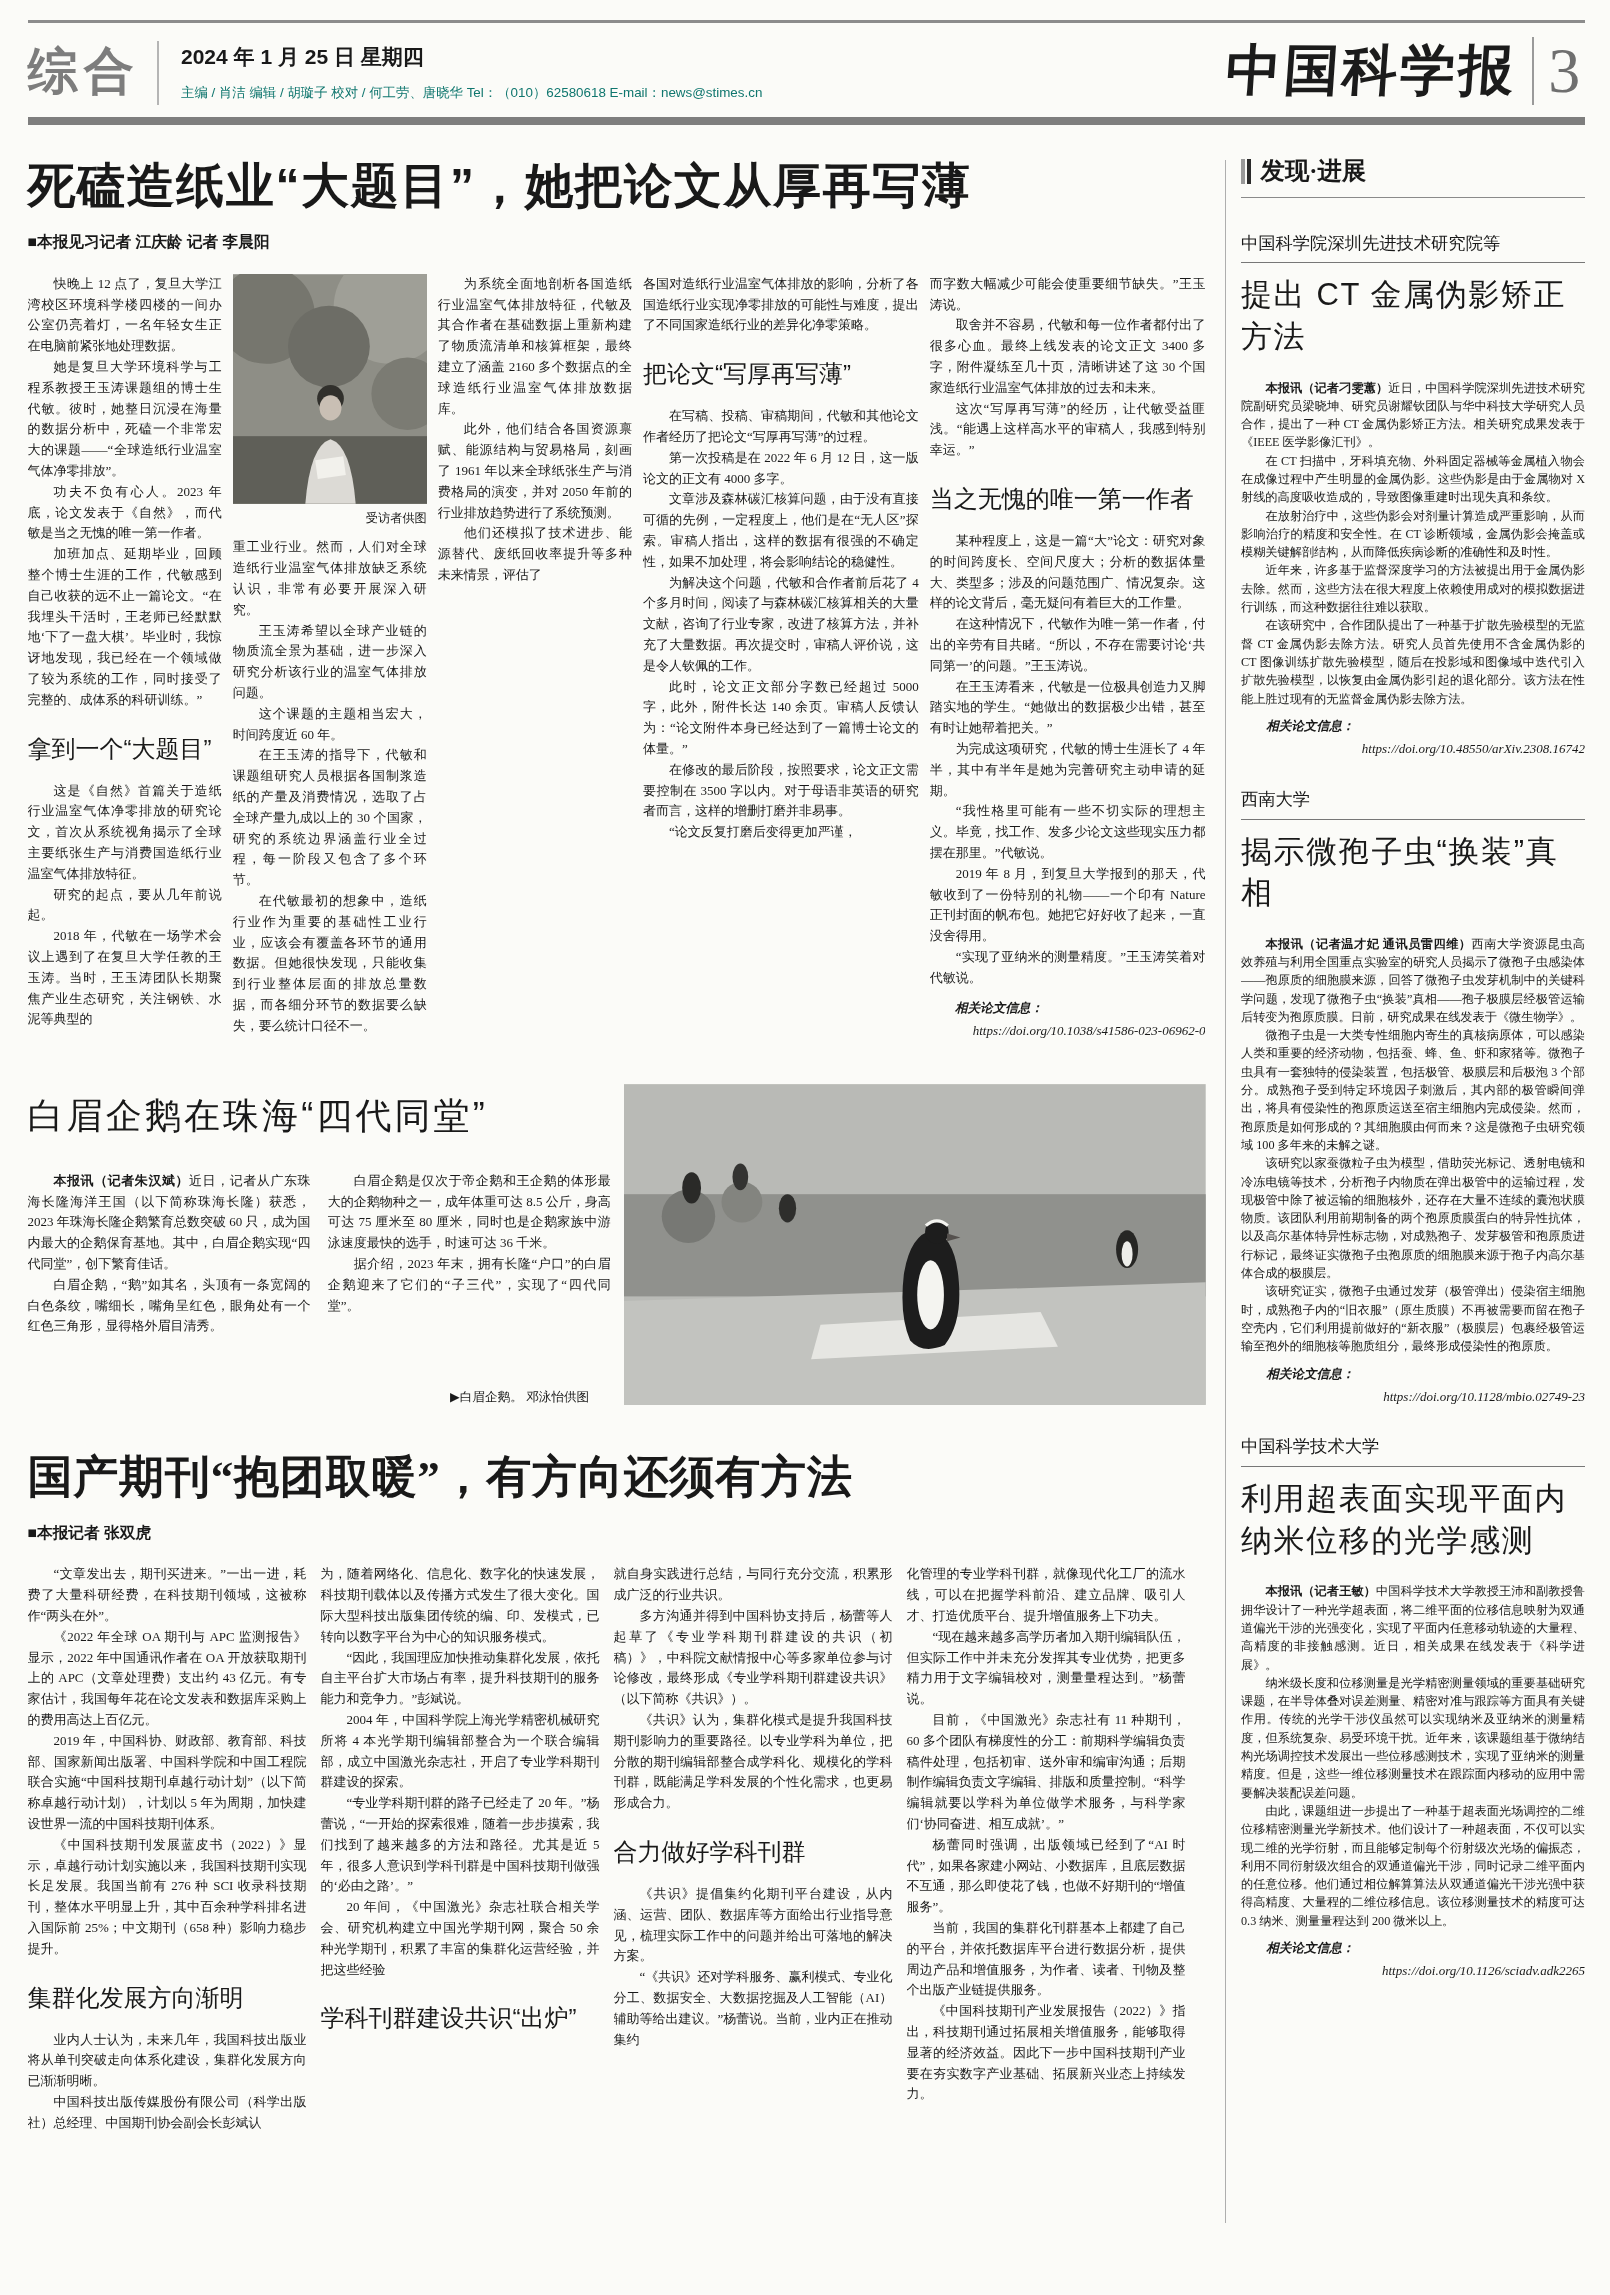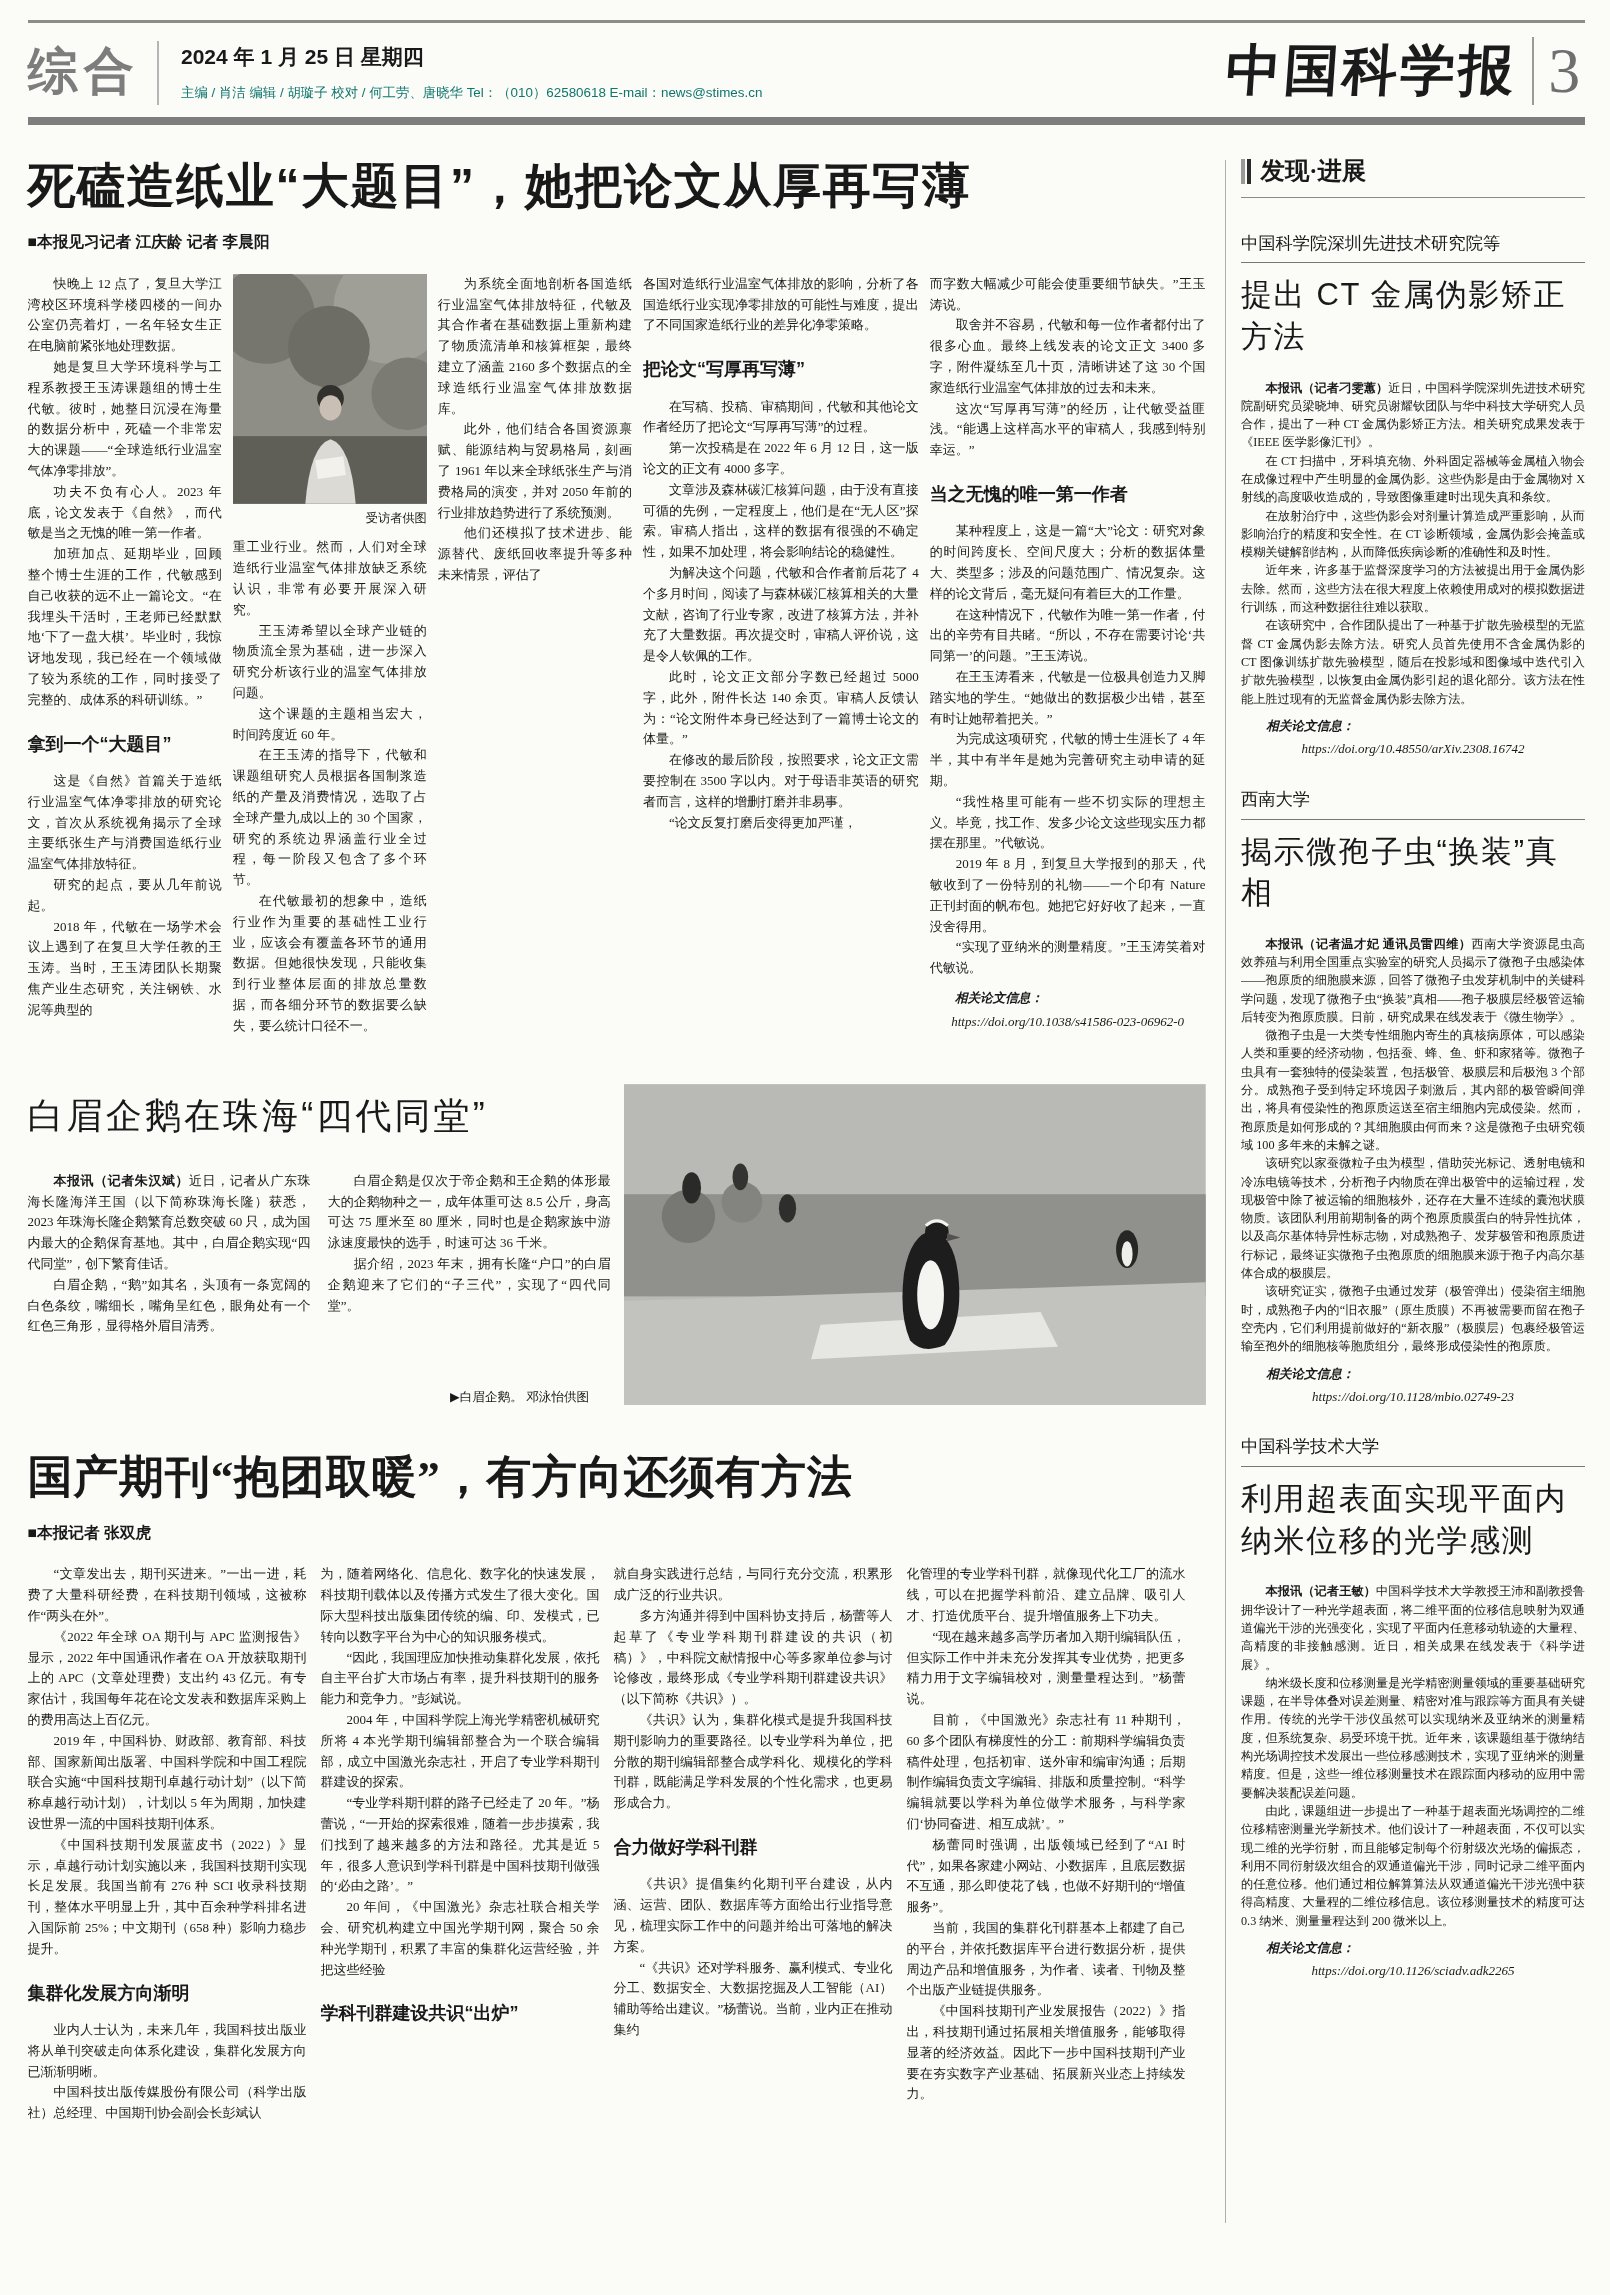--- a/index.html
+++ b/index.html
@@ -21,24 +21,24 @@
        font-size:64px;color:#6f6f6f;line-height:1.0;}
   .thickbar{height:7.9px;background:#7e7e7e;}
   
   .content{display:flex;margin-top:30px;}
   .main{width:1178px;}
   .v-rule{width:0.8px;background:#aeaeae;margin:4.7px 15.7px 0 19px;}
   .sidebar{flex:1;overflow:hidden;height:2068px;}
   
   .para{margin:0;text-indent:2em;text-align:justify;}
   .cont{text-indent:0;}
-  .subhead{font-family:"Liberation Sans","DejaVu Sans",sans-serif;font-weight:bold;
-       font-size:18px;margin:19px 0 12.6px;text-indent:0;}
+  .subhead{font-family:"Liberation Sans","DejaVu Sans",sans-serif;font-weight:normal;
+       font-size:24px;margin:19px 0 12.6px;text-indent:0;}
   .info{font-weight:bold;font-style:italic;text-indent:2em;margin:9.4px 0 0;font-size:12.6px;}
-  .doi{font-style:italic;text-align:center;font-size:13px;margin:3.1px 0 0;word-break:break-all;}
+  .doi{font-style:italic;text-align:right;font-size:13px;margin:3.1px 0 0;word-break:break-all;}
   .byline{font-family:"Liberation Sans","DejaVu Sans",sans-serif;font-size:15.7px;font-weight:bold;margin:0 0 20.4px;}
   
   .a1-headline{font-family:"Liberation Sans","DejaVu Sans",sans-serif;font-weight:900;
        font-size:48px;letter-spacing:1.6px;margin:3.1px 0 19px;line-height:1.15;}
   .cols{display:flex;}
   .a1-cols{height:775px;}
   .col{overflow:hidden;font-size:13px;line-height:1.6;}
   .w248{width:195px;margin-right:11px;}
   .w352{width:277px;margin-right:11px;}
   .last{margin-right:0;}

